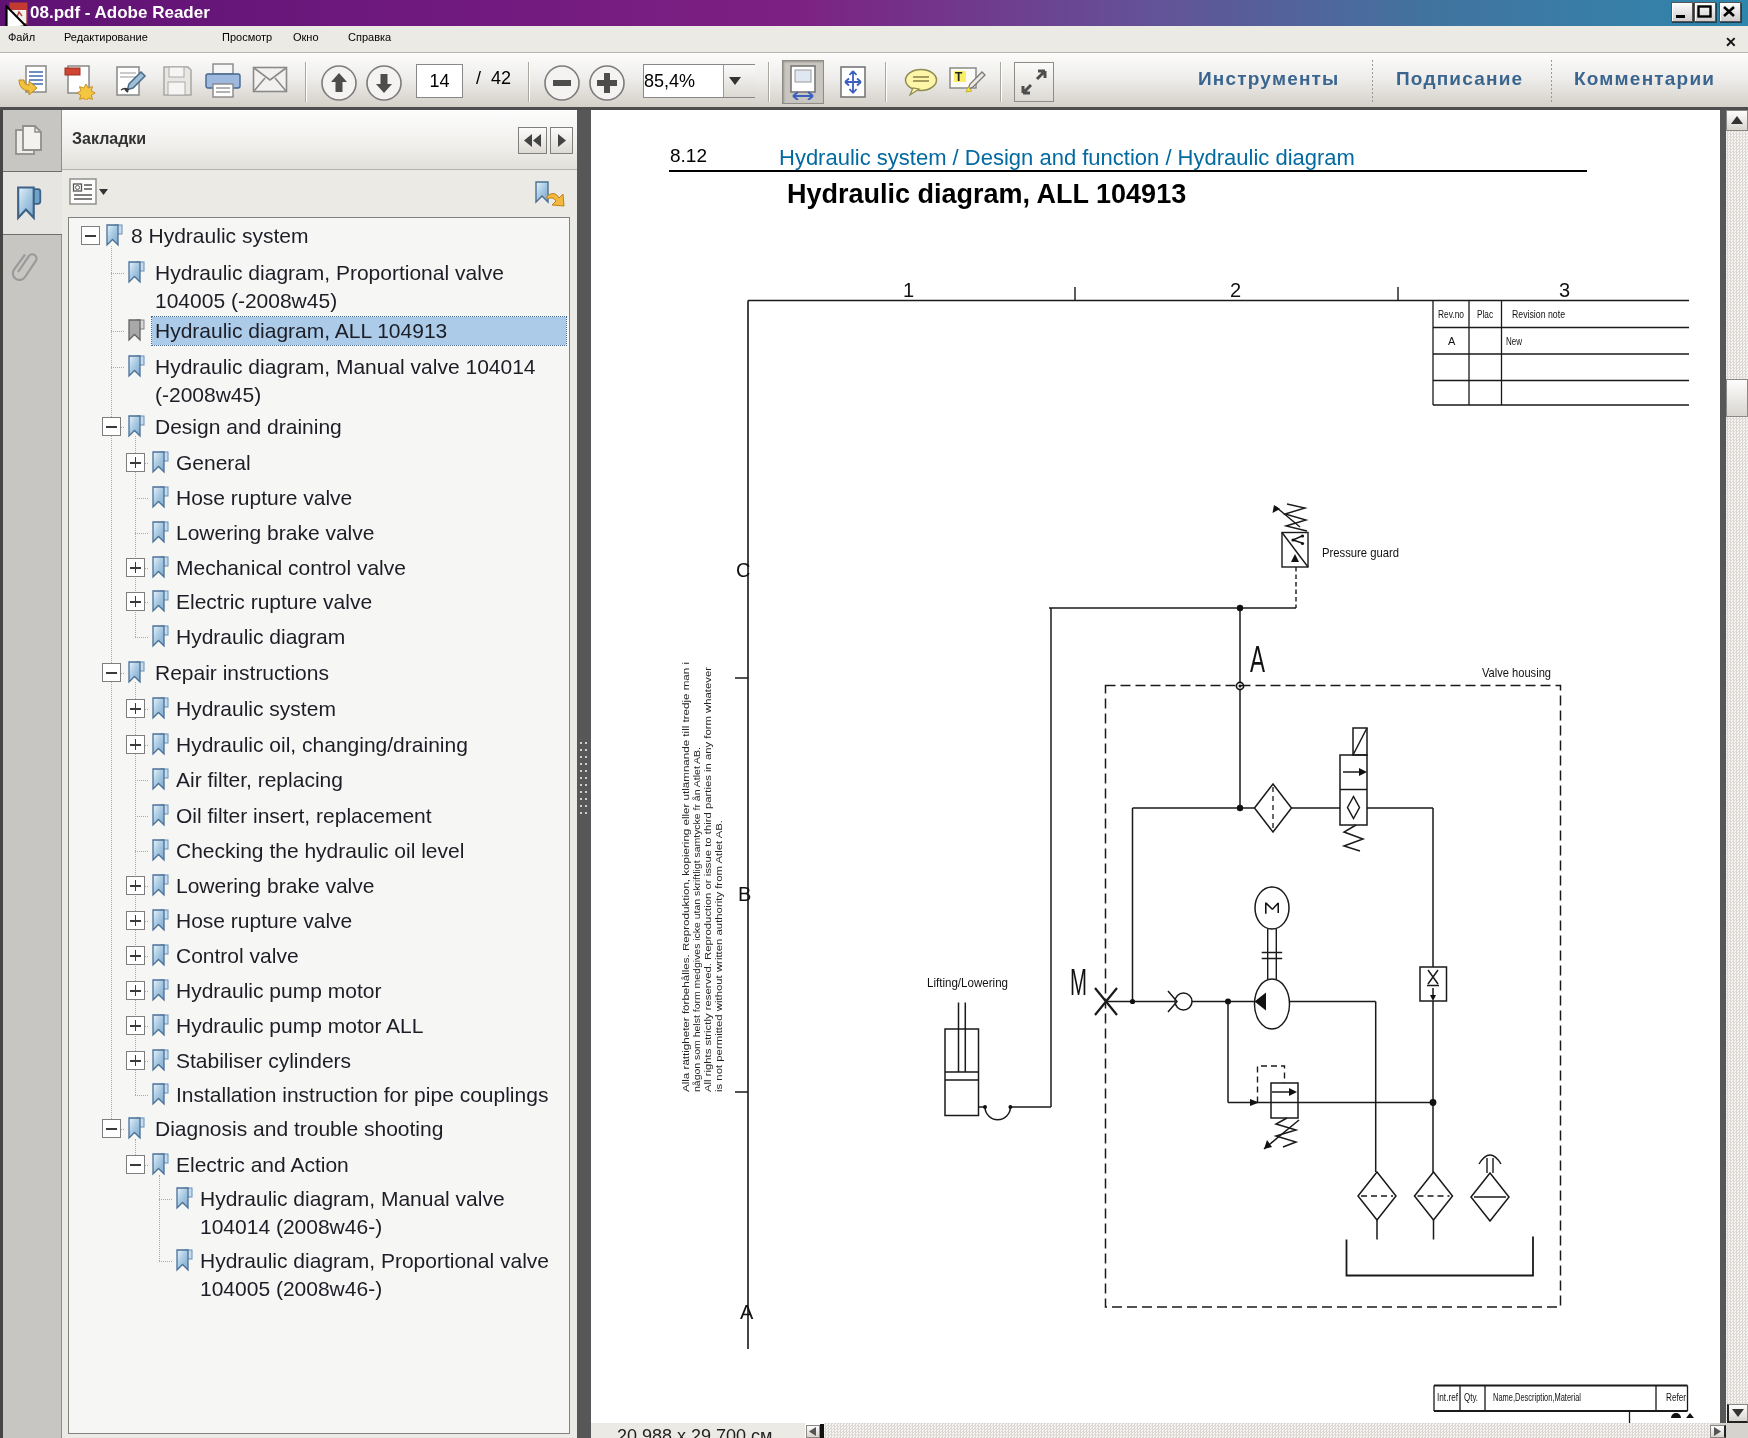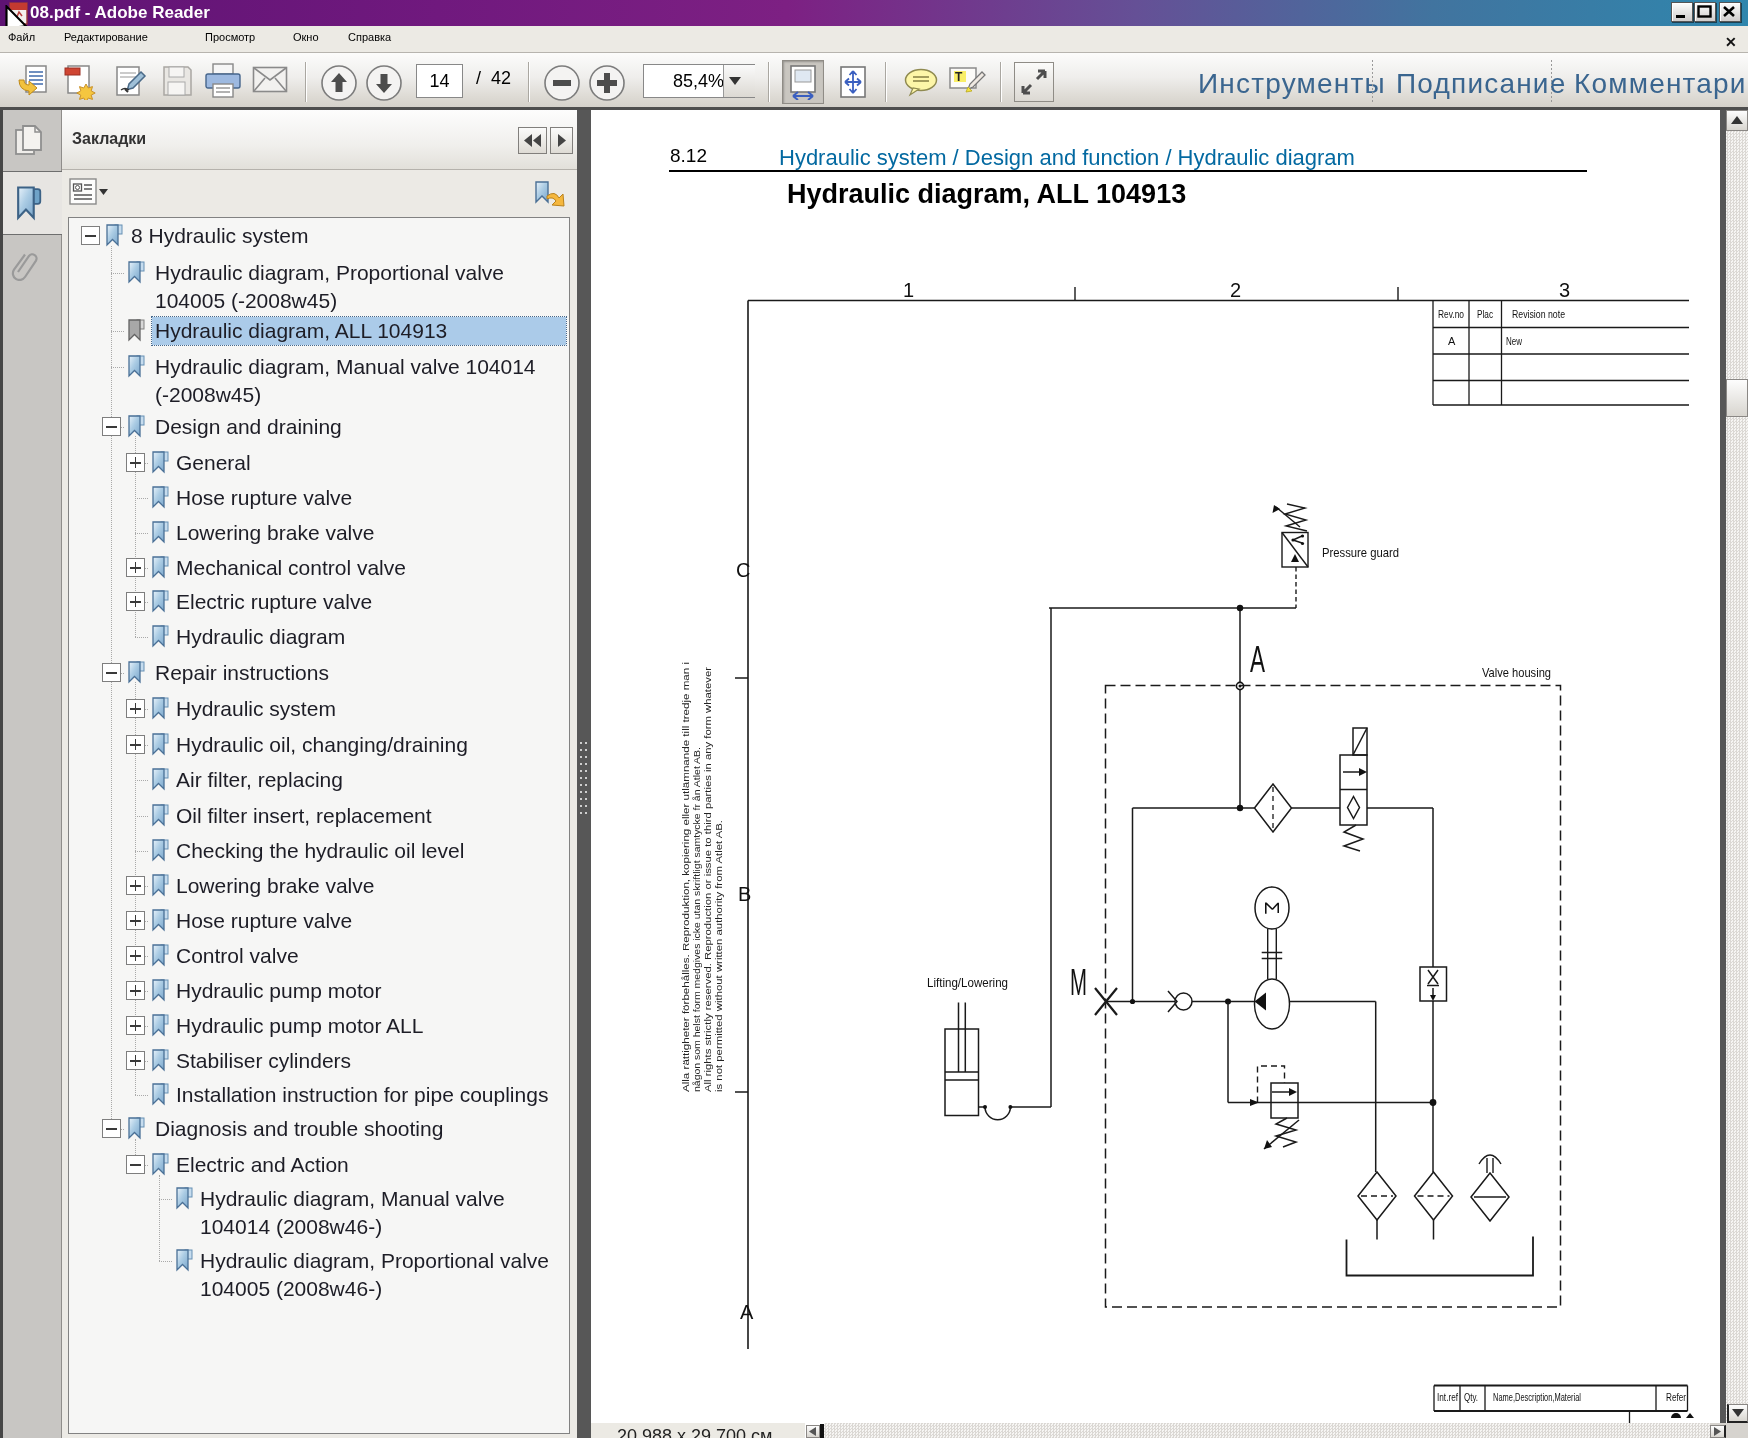--- a/index.html
+++ b/index.html
@@ -10,24 +10,24 @@
  background:linear-gradient(90deg,#5e1373 0%,#70197e 25%,#7d2083 45%,#655096 65%,#41749f 82%,#2f86ad 100%)}
 #titletxt{left:30px;top:3px;color:#fff;font-size:17px;font-weight:bold}
 .winbtn{top:2px;width:22px;height:20px;background:linear-gradient(180deg,#fdfdfd,#cfcccb);border:1px solid #555;
  box-shadow:inset 1px 1px 0 #fff,1px 1px 0 rgba(0,0,0,.5)}
 #menubar{left:0;top:26px;width:1748px;height:27px;background:#eceae4;border-bottom:1px solid #b7b4ae}
 .menuitem{top:31px;font-size:11px;color:#000}
 #menux{left:1725px;top:34px;font-size:14px;font-weight:bold;color:#111}
 #toolbar{left:0;top:53px;width:1748px;height:57px;background:linear-gradient(180deg,#fcfcfb 0%,#efeeec 45%,#dedbd5 80%,#d4d1ca 100%);border-bottom:3px solid #4e4e4e}
 .tsep{top:62px;width:1px;height:40px;background:#aaa7a1;box-shadow:1px 0 0 #fff}
 .tsepdot{top:60px;width:1px;height:44px;background-image:linear-gradient(180deg,#999 50%,transparent 50%);background-size:1px 4px}
-.tbtxt{top:68px;font-size:28px;font-weight:normal;color:#3a658f;letter-spacing:1.2px}
+.tbtxt{top:68px;font-size:19px;font-weight:bold;color:#3a658f;letter-spacing:1.2px}
 .pgbox{left:416px;top:64px;width:47px;height:34px;background:#fff;border:1px solid #888;text-align:center;line-height:32px;font-size:18px;color:#000}
 .zoombox{left:643px;top:64px;width:112px;height:34px;background:#fff;border:1px solid #888}
-.zoomtxt{left:0;top:0;width:80px;height:32px;text-align:right;line-height:32px;font-size:18px;color:#000}
+.zoomtxt{left:0;top:0;width:80px;height:32px;text-align:left;line-height:32px;font-size:18px;color:#000}
 .zoomdd{left:79px;top:0;width:32px;height:32px;border-left:1px solid #999;background:linear-gradient(180deg,#fafafa,#dcd9d3)}
 #leftstrip{left:0;top:110px;width:62px;height:1328px;background:#c8c6c3;border-right:1px solid #8f8d8a;border-left:3px solid #464646}
 #navtab{left:3px;top:171px;width:59px;height:64px;background:#e7e5e2;border-top:1px solid #6e6e6e;border-bottom:1px solid #6e6e6e}
 #sbbg{left:62px;top:110px;width:515px;height:1328px;background:#eceae5}
 #sbheader{left:62px;top:110px;width:515px;height:60px;background:linear-gradient(180deg,#fdfdfd 0%,#f0efec 60%,#e2e0da 100%);border-bottom:1px solid #b5b2ac}
 #sbtitle{left:72px;top:130px;font-size:16px;font-weight:bold;color:#333}
 #sboptrow{left:62px;top:170px;width:515px;height:47px;background:#eceae5}
 #treepanel{left:68px;top:217px;width:502px;height:1217px;background:#f6f6f5;border:1px solid #828282}
 #splitter{left:577px;top:110px;width:14px;height:1328px;background:#575757}
 .trow{position:absolute;font-size:21px;color:#1d1d26;white-space:nowrap}
@@ -79,21 +79,21 @@
 <div class="abs winbtn" style="left:1694px"><svg width="20" height="18">
       <rect x="3.5" y="3.5" width="12" height="10" fill="none" stroke="#000" stroke-width="2.4"></rect>
     </svg></div>
 <div class="abs winbtn" style="left:1719px"><svg width="20" height="18">
       <path d="M4,4 L14,13 M14,4 L4,13" stroke="#000" stroke-width="2.6"></path>
     </svg></div>
 
 <div id="menubar" class="abs"></div>
 <div class="abs menuitem" style="left:8px">Файл</div>
 <div class="abs menuitem" style="left:64px">Редактирование</div>
-<div class="abs menuitem" style="left:205px">Просмотр</div>
+<div class="abs menuitem" style="left:222px">Просмотр</div>
 <div class="abs menuitem" style="left:293px">Окно</div>
 <div class="abs menuitem" style="left:348px">Справка</div>
 <div id="menux" class="abs">✕</div>
 
 <div id="toolbar" class="abs"></div>
 <svg class="abs" style="left:16px;top:64px" width="34" height="36" viewBox="0 0 34 36">
 <rect x="10" y="2" width="20" height="26" fill="#fff" stroke="#888" stroke-width="1.5"></rect>
 <path d="M13,8 h14 M13,12 h14 M13,16 h14 M13,20 h14" stroke="#6f8fc0" stroke-width="2"></path>
 <path d="M3,16 q0,10 10,11 l0,4 8,-7 -8,-7 0,4 q-5,0 -5,-5 z" fill="#f2c23e" stroke="#c08a18" stroke-width="1"></path>
 </svg>

